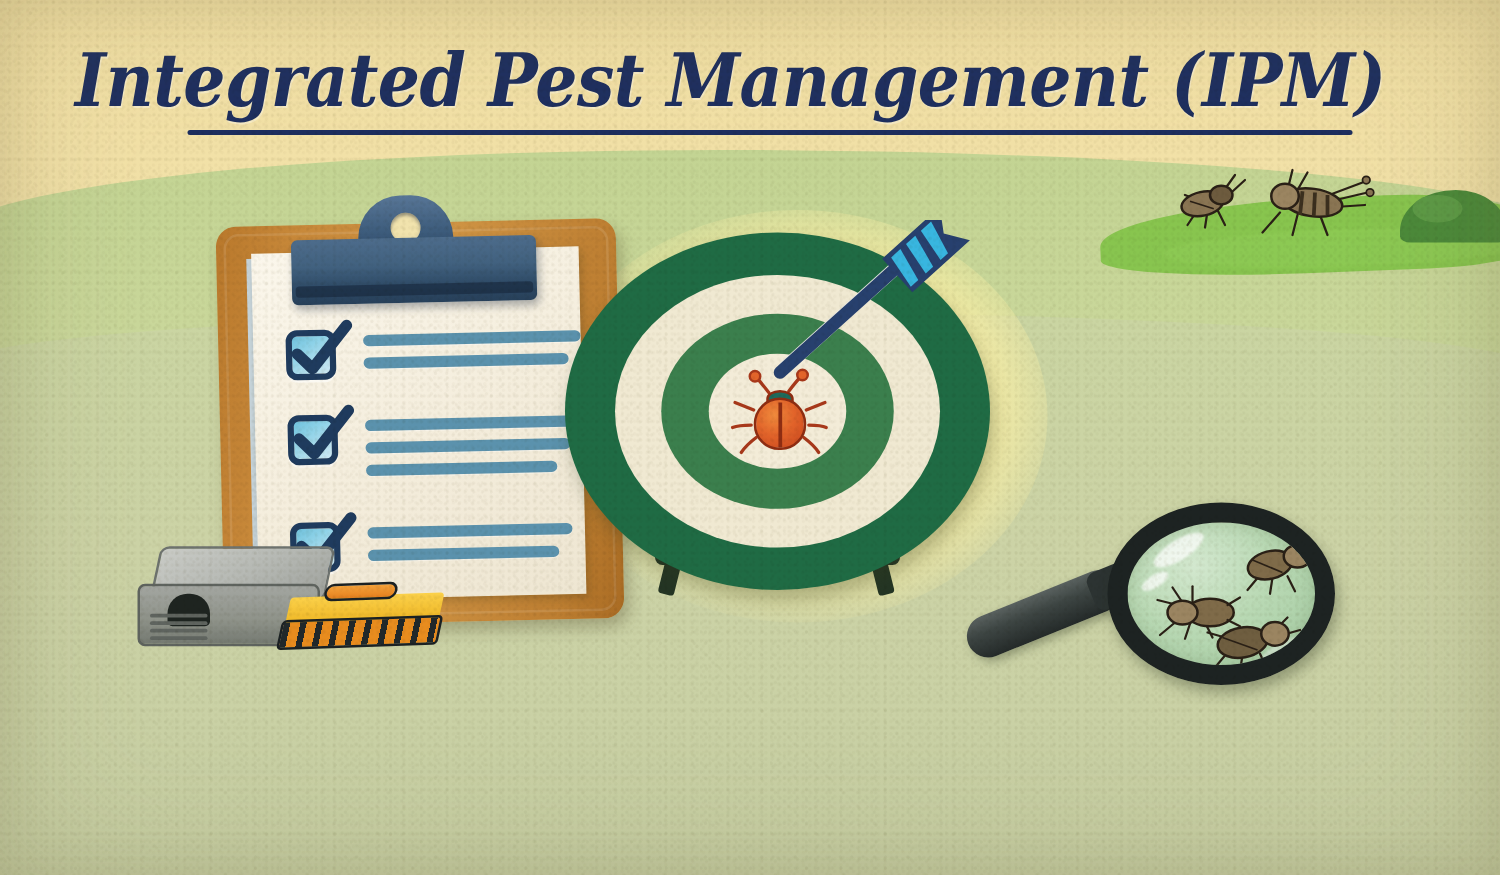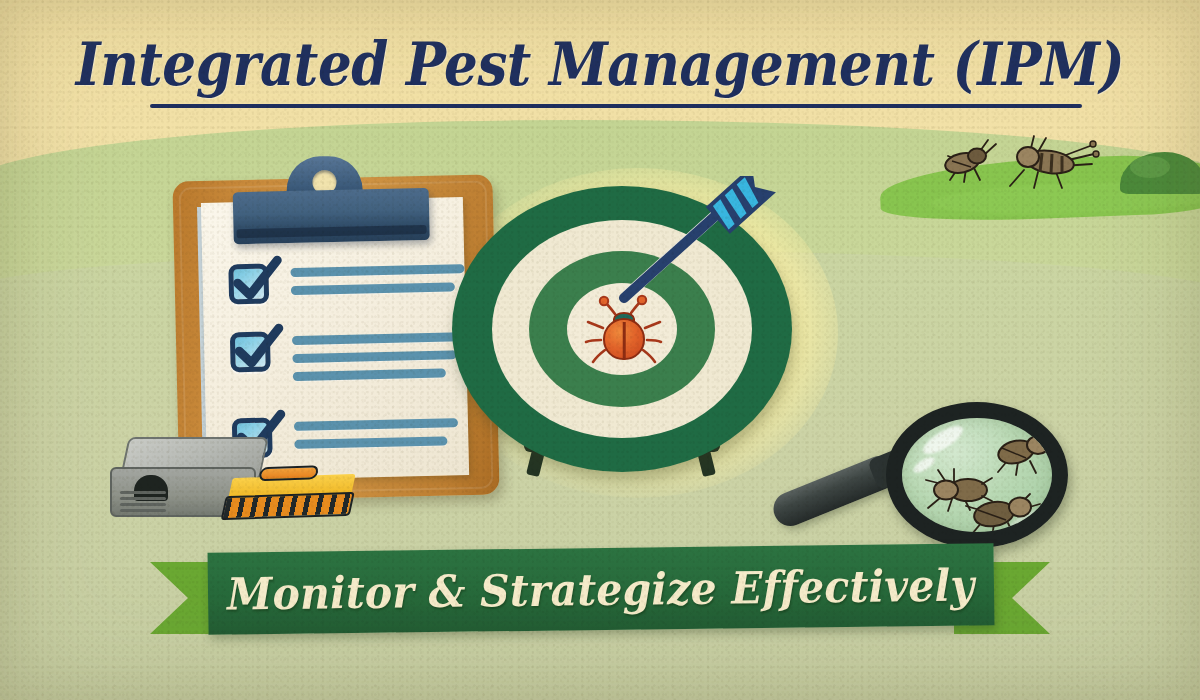--- a/index.html
+++ b/index.html
@@ -60,21 +60,21 @@
       radial-gradient(circle at 88% 78%, rgba(120,110,70,.16) 0 1px, transparent 1.6px),
       radial-gradient(circle at 55% 42%, rgba(130,120,80,.14) 0 1px, transparent 1.6px);
     background-size:7px 7px, 11px 11px, 9px 9px, 13px 13px, 5px 5px;
   }
   .vignette{
     position:absolute;inset:0;pointer-events:none;
     box-shadow:inset 0 0 120px rgba(110,100,60,.22), inset 0 0 40px rgba(110,100,60,.12);
   }
 
   
-  .title-wrap{position:absolute;left:0;top:30px;width:1200px;text-align:center;}
+  .title-wrap{position:absolute;left:0;top:30px;width:1200px;}
   .title{
     font-family:"DejaVu Serif", serif;
     font-weight:bold;font-style:italic;
     font-size:59px;letter-spacing:-.5px;
     color:#1e2f60;
     transform:scaleX(.90);
     text-shadow:1px 1px 0 rgba(255,255,255,.35);
     white-space:nowrap;
   }
   .title-rule{
@@ -459,23 +459,16 @@
             <path d="M46 33 L52 46"></path>
           <path d="M18 20 L4 16"></path>
         </g>
         <ellipse cx="32" cy="24" rx="20" ry="12" fill="#6f5e40" stroke="#2a2016" stroke-width="2" transform="rotate(-10 32 24)"></ellipse>
         <ellipse cx="58" cy="17" rx="11" ry="9.5" fill="#9b8561" stroke="#2a2016" stroke-width="2"></ellipse>
         <path d="M16 20 L44 30" stroke="#2a2016" stroke-width="1.4"></path>
       </svg>
     </div>
   </div>
 
-  <div class="ribbon">
-    <div class="rb-tail left"></div>
-    <div class="rb-tail right"></div>
-    <div class="rb-main">
-      <span class="rb-text">Monitor &amp; Strategize Effectively</span>
-    </div>
-  </div>
 
   <div class="paper-grain"></div>
   <div class="vignette"></div>
 </div>
 
 </body></html>

